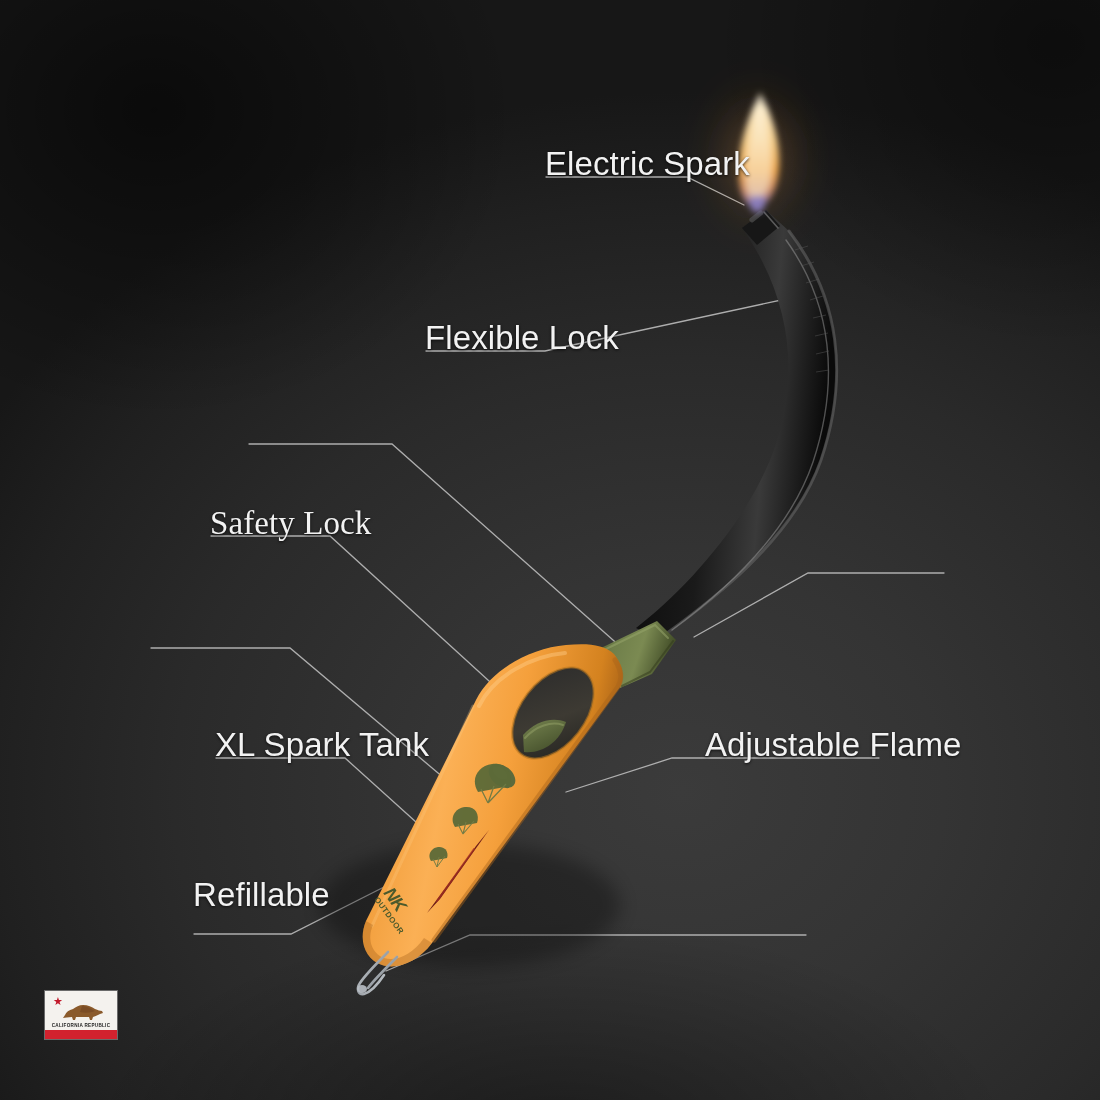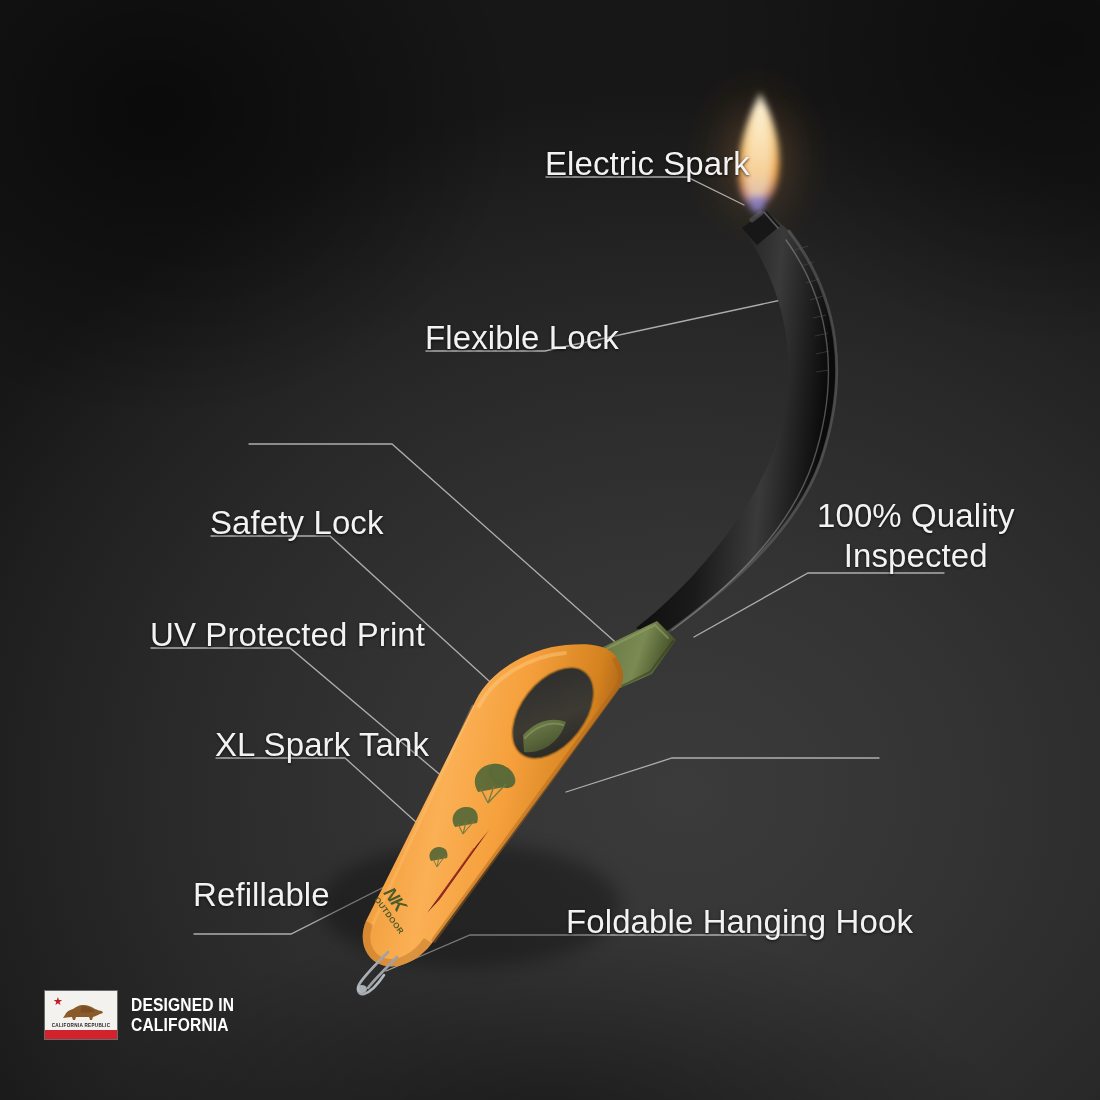--- a/index.html
+++ b/index.html
@@ -293,47 +293,40 @@
       <path d="M397,957 C 387,967 374,980 368,988"></path>
     </g>
     <ellipse cx="362" cy="989" rx="5" ry="4" fill="#b9bfc5" opacity="0.9"></ellipse>
   </svg>
 
   <div class="label" style="left:545px; top:146px;">Electric Spark</div>
 
   <div class="label" style="left:425px; top:320px;">Flexible Lock</div>
 
 
-  <div class="label" style="left:210px; top:505px;">Safety Lock</div>
-
-  <div class="label" style="left:150px; top:617px;">UV Protected Print</div>
+  <div class="label" style="left:210px; top:505px;font-family:Liberation Serif, serif;">Safety Lock</div>
+
 
   <div class="label" style="left:215px; top:727px;">XL Spark Tank</div>
 
   <div class="label" style="left:193px; top:877px;">Refillable</div>
 
-  <div class="label two-line" style="left:817px; top:496px; text-align:center;">100% Quality
-Inspected</div>
-
-
-  <div class="label" style="left:566px; top:904px;">Foldable Hanging Hook</div>
+
+  <div class="label" style="left:705px; top:727px;">Adjustable Flame</div>
+
 
   <div class="badge">
     <div class="flag">
       <div class="star">★</div>
       <svg class="bear" viewBox="0 0 42 19">
         <path d="M1,16 L3,13 C4,10 7,8 11,7 C14,5 17,3 21,3
                  C26,3 30,5 33,7 C36,8 38,9 40,9
                  L41,11 L38,12 C36,13 34,14 31,15
                  L30,18 L28,18 L27,15 L14,15 L13,18 L11,18 L10,15
                  C6,15 3,16 1,16 Z" fill="#8a5a2b"></path>
         <path d="M20,4 C24,4 28,6 31,8 L33,9 L30,10 C26,11 22,11 18,10 Z" fill="#6f4420" opacity="0.55"></path>
       </svg>
       <div class="republic">CALIFORNIA REPUBLIC</div>
       <div class="stripe"></div>
     </div>
-    <div>
-      <div class="badge-text">DESIGNED IN</div>
-      <div class="badge-text">CALIFORNIA</div>
-    </div>
   </div>
 
 </div>
 
 </body></html>

